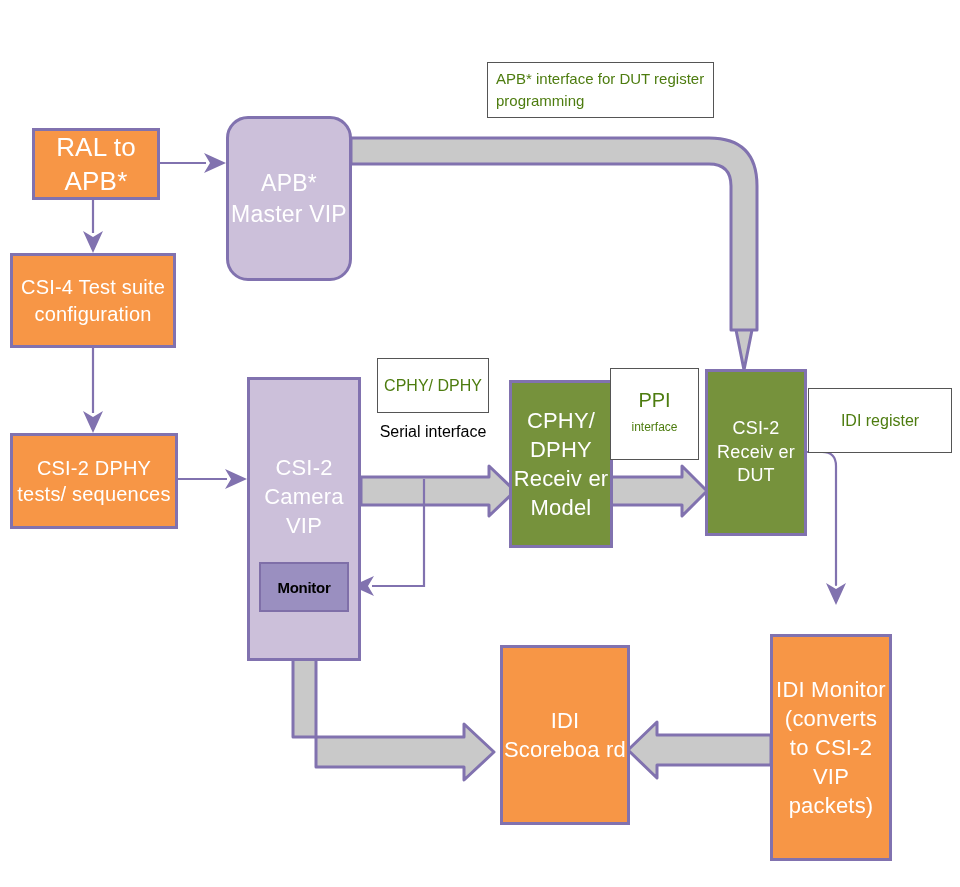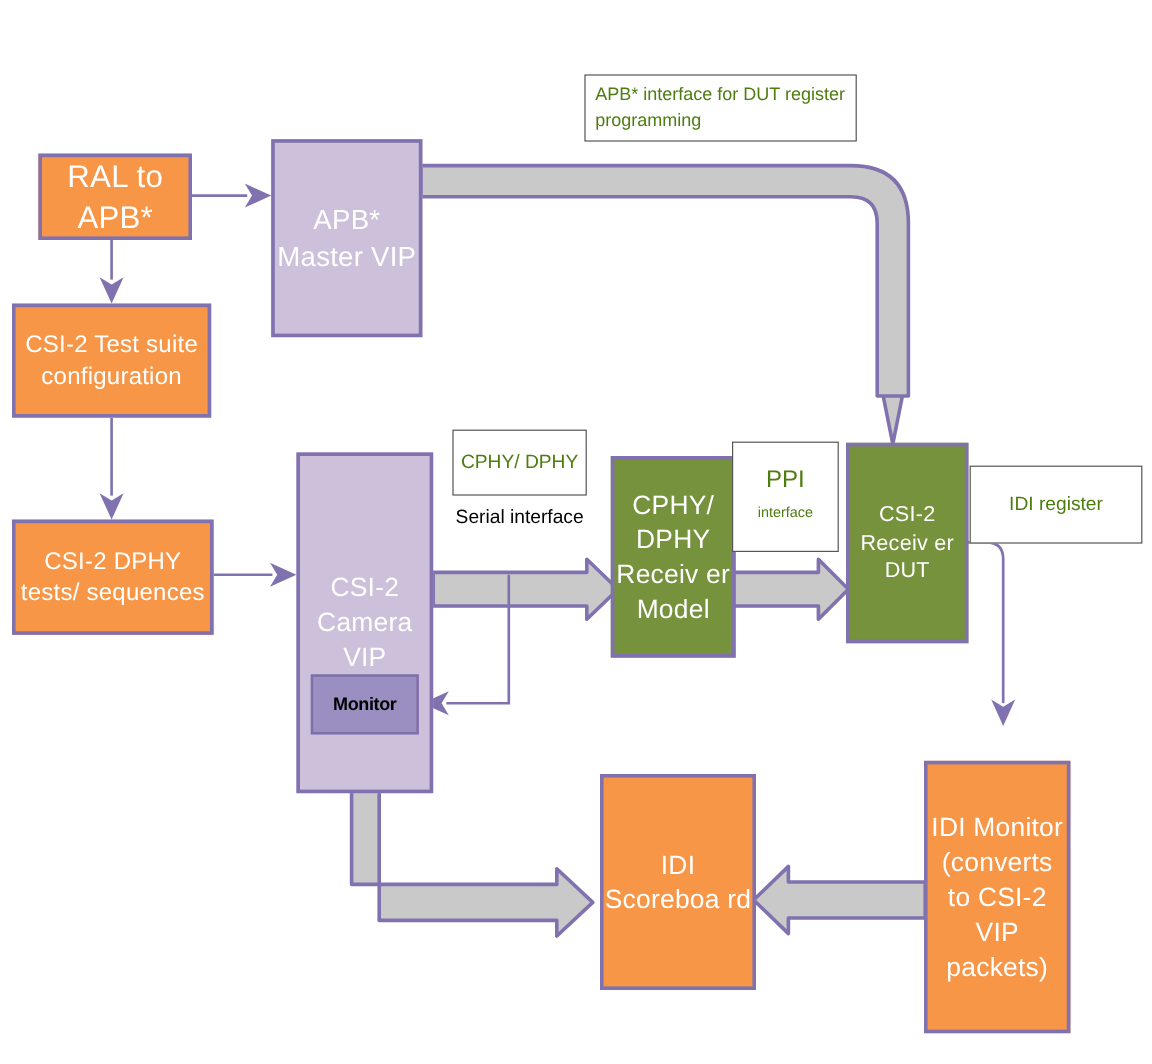--- a/index.html
+++ b/index.html
@@ -172,33 +172,33 @@
       <path class="thin" d="M 424 479 L 424 586 L 372 586"></path>
       <path class="thinhead" d="M 374 576 L 352 586 L 374 596 L 368 586 Z"></path>
     </g>
   </svg>
 
   <div class="node orange" style="left:32px; top:128px; width:128px; height:72px; font-size:26px;">
     <span>RAL to APB*</span>
   </div>
 
   <div class="node orange" style="left:10px; top:253px; width:166px; height:95px; font-size:20px;">
-    <span>CSI-2  Test suite configuration</span>
+    <span>CSI-4  Test suite configuration</span>
   </div>
 
   <div class="node orange" style="left:10px; top:433px; width:168px; height:96px; font-size:20px;">
     <span>CSI-2 DPHY tests/ sequences</span>
   </div>
 
-  <div class="node purple" style="left:226px; top:116px; width:126px; height:165px; font-size:23px;">
+  <div class="node purple" style="left:226px; top:116px; width:126px; height:165px; font-size:23px;border-radius:22px;">
     <span>APB* Master VIP</span>
   </div>
 
   <div class="node purple" style="left:247px; top:377px; width:114px; height:284px; font-size:22px;
-              align-items:flex-start; padding-top:95px;">
+              align-items:flex-start; padding-top:73px;">
     <span>CSI-2 Camera VIP</span>
   </div>
 
   <div class="monitor-box" style="left:259px; top:562px; width:90px; height:50px;">
     <span>Monitor</span>
   </div>
 
   <div class="node green" style="left:509px; top:380px; width:104px; height:168px; font-size:22px;">
     <span>CPHY/ DPHY Receiv er Model</span>
   </div>

